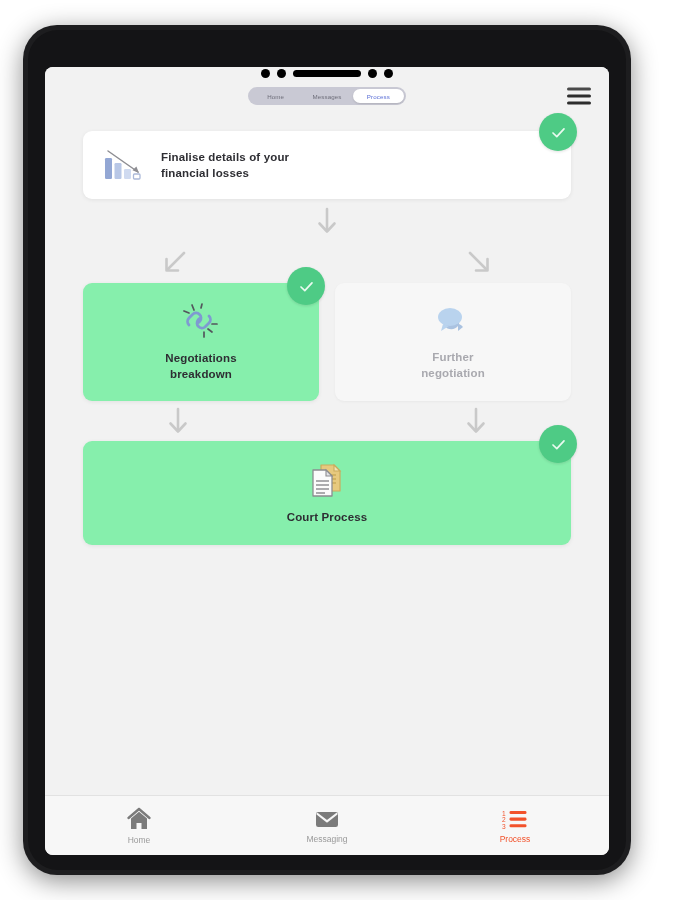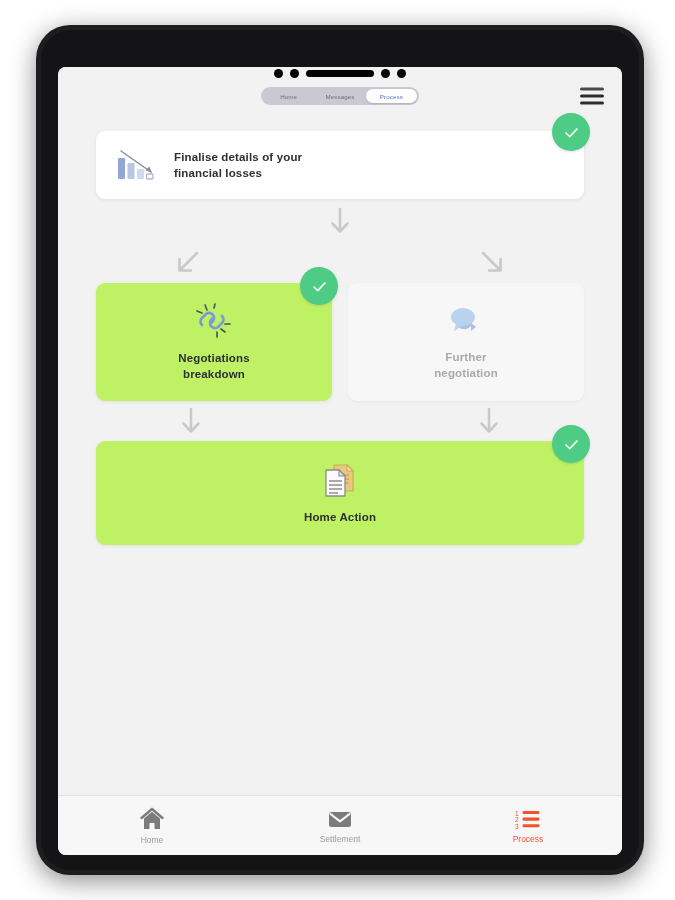--- a/index.html
+++ b/index.html
@@ -8,21 +8,21 @@
     width: 675px;
     height: 900px;
     background: #ffffff;
     font-family: "Liberation Sans", sans-serif;
     overflow: hidden;
   }
 
   
   .device-frame {
     position: absolute;
-    left: 36px;
+    left: 23px;
     top: 25px;
     width: 608px;
     height: 850px;
     background: #1d1d1f;
     border-radius: 34px;
     box-shadow: 0 6px 26px rgba(0,0,0,0.45);
   }
   .device-bezel-inner {
     position: absolute;
     left: 5px;
@@ -191,21 +191,21 @@
   }
 
   
   .card-row {
     display: flex;
     gap: 16px;
   }
   .sq-card {
     position: relative;
     flex: 1;
-    background: #bef264;
+    background: #86efac;
     border-radius: 9px;
     box-shadow: 0 1px 4px rgba(0,0,0,0.07);
     height: 118px;
     display: flex;
     flex-direction: column;
     align-items: center;
     justify-content: center;
     gap: 8px;
   }
   .sq-card.muted {
@@ -384,21 +384,21 @@
               <line x1="20" y1="19" x2="31" y2="19" stroke="#c4a351" stroke-width="1.2"></line>
               <line x1="20" y1="23" x2="31" y2="23" stroke="#c4a351" stroke-width="1.2"></line>
               <path d="M8 10 h13 l6 6 v20 h-19 z" fill="#fbfbfb" stroke="#8c8c90" stroke-width="1.3" stroke-linejoin="round"></path>
               <path d="M21 10 l6 6 h-6 z" fill="#e3e3e6" stroke="#8c8c90" stroke-width="1.1"></path>
               <line x1="11" y1="21" x2="24" y2="21" stroke="#77777c" stroke-width="1.2"></line>
               <line x1="11" y1="25" x2="24" y2="25" stroke="#77777c" stroke-width="1.2"></line>
               <line x1="11" y1="29" x2="24" y2="29" stroke="#77777c" stroke-width="1.2"></line>
               <line x1="11" y1="33" x2="20" y2="33" stroke="#77777c" stroke-width="1.2"></line>
             </svg>
           </div>
-          <div class="sq-label">Home Action</div>
+          <div class="sq-label">Court Process</div>
           <div class="check-badge on-small">
             <svg width="19" height="19" viewBox="0 0 19 19">
               <path d="M4 10 L7.8 13.6 L15 5.8" stroke="#eafaf0" stroke-width="1.7" fill="none" stroke-linecap="round" stroke-linejoin="round"></path>
             </svg>
           </div>
         </div>
 
 
       </div>
 
@@ -416,21 +416,21 @@
         <span class="nav-label">Home</span>
       </div>
 
       <div class="nav-item">
         <span class="icon-wrap">
           <svg width="26" height="22" viewBox="0 0 26 22">
             <rect x="2" y="4" width="22" height="15" rx="2.2" fill="#7b7b7b"></rect>
             <path d="M3.5 6 L13 13.4 L22.5 6" stroke="#f7f7f7" stroke-width="2.2" fill="none" stroke-linecap="round" stroke-linejoin="round"></path>
           </svg>
         </span>
-        <span class="nav-label">Settlement</span>
+        <span class="nav-label">Messaging</span>
       </div>
 
       <div class="nav-item active">
         <span class="icon-wrap">
           <svg width="28" height="22" viewBox="0 0 28 22">
             <text x="1" y="7.6" font-family="'Liberation Sans', sans-serif" font-size="6.6" fill="#f2522b">1</text>
             <text x="1" y="14.4" font-family="'Liberation Sans', sans-serif" font-size="6.6" fill="#f2522b">2</text>
             <text x="1" y="21.2" font-family="'Liberation Sans', sans-serif" font-size="6.6" fill="#f2522b">3</text>
             <rect x="8.5" y="3" width="17" height="3.1" rx="1.4" fill="#f2522b"></rect>
             <rect x="8.5" y="9.6" width="17" height="3.1" rx="1.4" fill="#f2522b"></rect>

